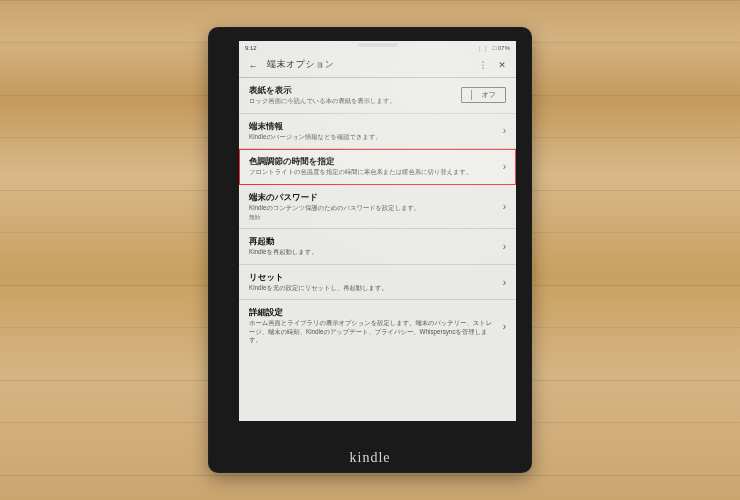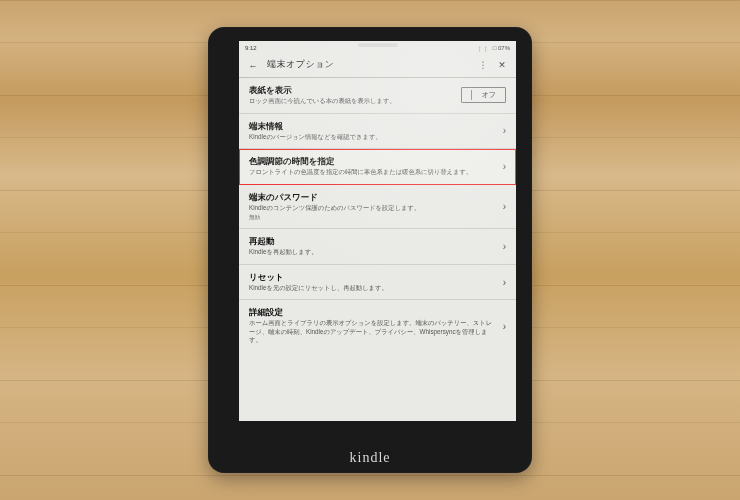--- a/index.html
+++ b/index.html
@@ -20,21 +20,21 @@
       rgba(120,80,30,0.18) 0px, rgba(120,80,30,0.18) 1px,
       transparent 1px, transparent 42px,
       rgba(110,70,25,0.12) 42px, rgba(110,70,25,0.12) 43px,
       transparent 43px, transparent 95px
     );
     pointer-events: none;
   }
   .device {
     width: 324px; height: 446px;
     background: #1a1a1a;
-    border-radius: 16px;
+    border-radius: 10px;
     padding: 14px 16px 26px 31px;
     position: relative;
     box-shadow: 0 6px 18px rgba(0,0,0,0.35), inset 0 0 2px rgba(255,255,255,0.1);
     z-index: 2;
   }
   .screen {
     width: 100%; height: 380px;
     background: #e9eae6;
     position: relative;
     display: flex; flex-direction: column;

